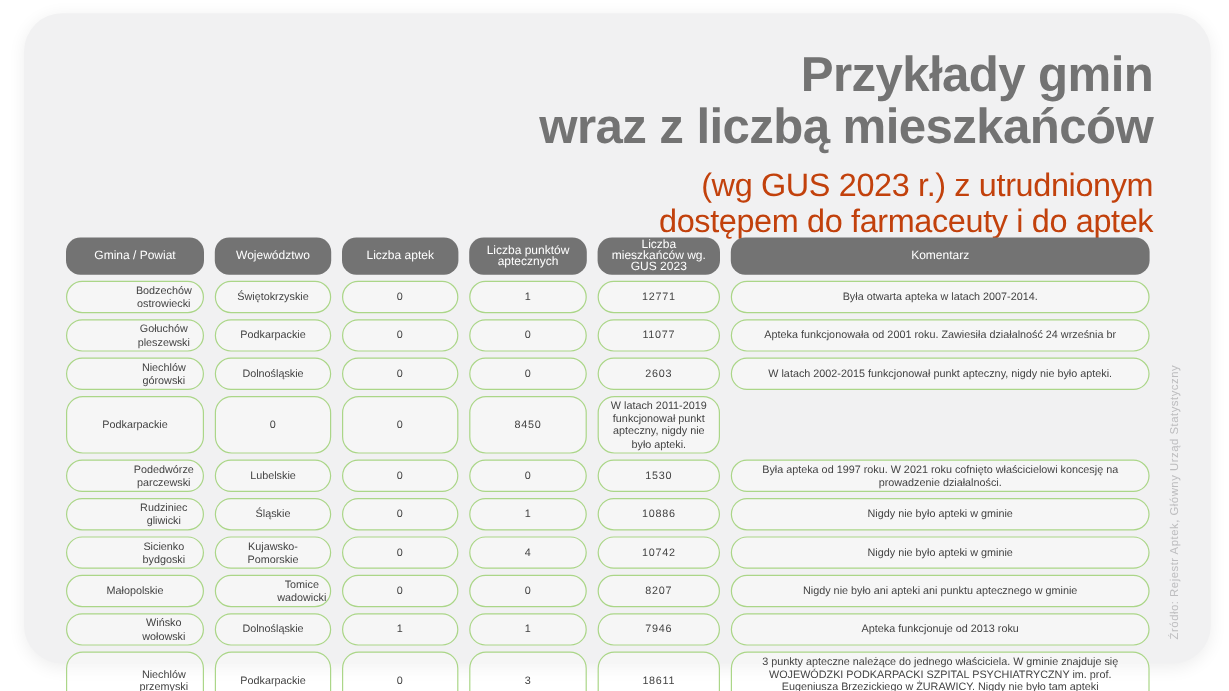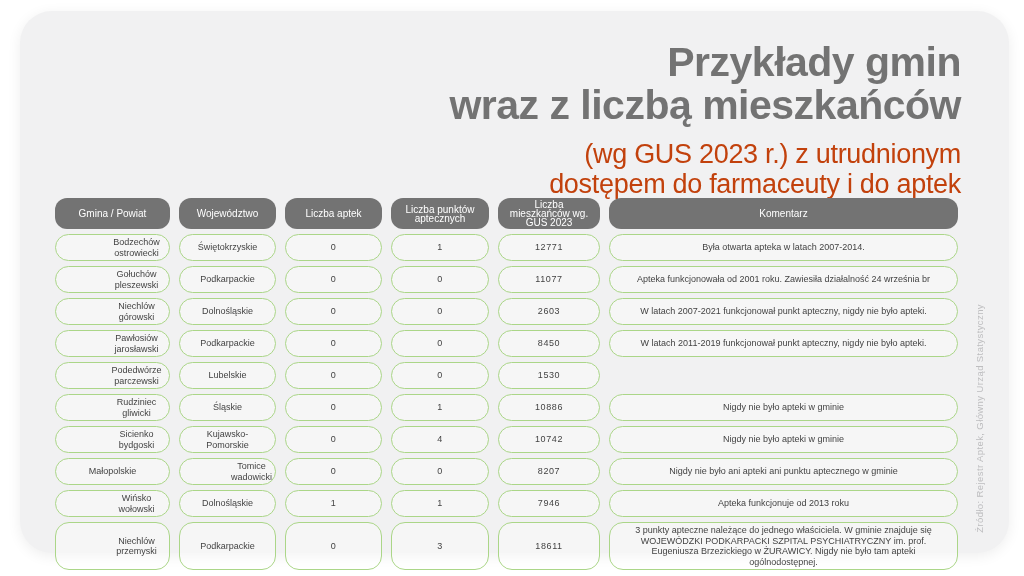--- a/index.html
+++ b/index.html
@@ -107,44 +107,41 @@
 
     <div class="row">
       <div class="cell">
         <span class="l1">Niechlów</span>
         <span class="l2">górowski</span>
       </div>
       <div class="cell">Dolnośląskie</div>
       <div class="cell num">0</div>
       <div class="cell num">0</div>
       <div class="cell num">2603</div>
-      <div class="cell">W latach 2007-2021 funkcjonował punkt apteczny, nigdy nie było apteki.</div>
-    </div>
-
-    <div class="row">
-      <div class="cell">
-        <span class="l1">Pawłosiów</span>
-        <span class="l2">jarosławski</span>
-      </div>
+      <div class="cell">W latach 2002-2015 funkcjonował punkt apteczny, nigdy nie było apteki.</div>
+    </div>
+
+    <div class="row">
       <div class="cell">Podkarpackie</div>
       <div class="cell num">0</div>
       <div class="cell num">0</div>
       <div class="cell num">8450</div>
       <div class="cell">W latach 2011-2019 funkcjonował punkt apteczny, nigdy nie było apteki.</div>
     </div>
 
     <div class="row">
       <div class="cell">
         <span class="l1">Podedwórze</span>
         <span class="l2">parczewski</span>
       </div>
       <div class="cell">Lubelskie</div>
       <div class="cell num">0</div>
       <div class="cell num">0</div>
       <div class="cell num">1530</div>
+      <div class="cell">Była apteka od 1997 roku. W 2021 roku cofnięto właścicielowi koncesję na prowadzenie działalności.</div>
     </div>
 
     <div class="row">
       <div class="cell">
         <span class="l1">Rudziniec</span>
         <span class="l2">gliwicki</span>
       </div>
       <div class="cell">Śląskie</div>
       <div class="cell num">0</div>
       <div class="cell num">1</div>

